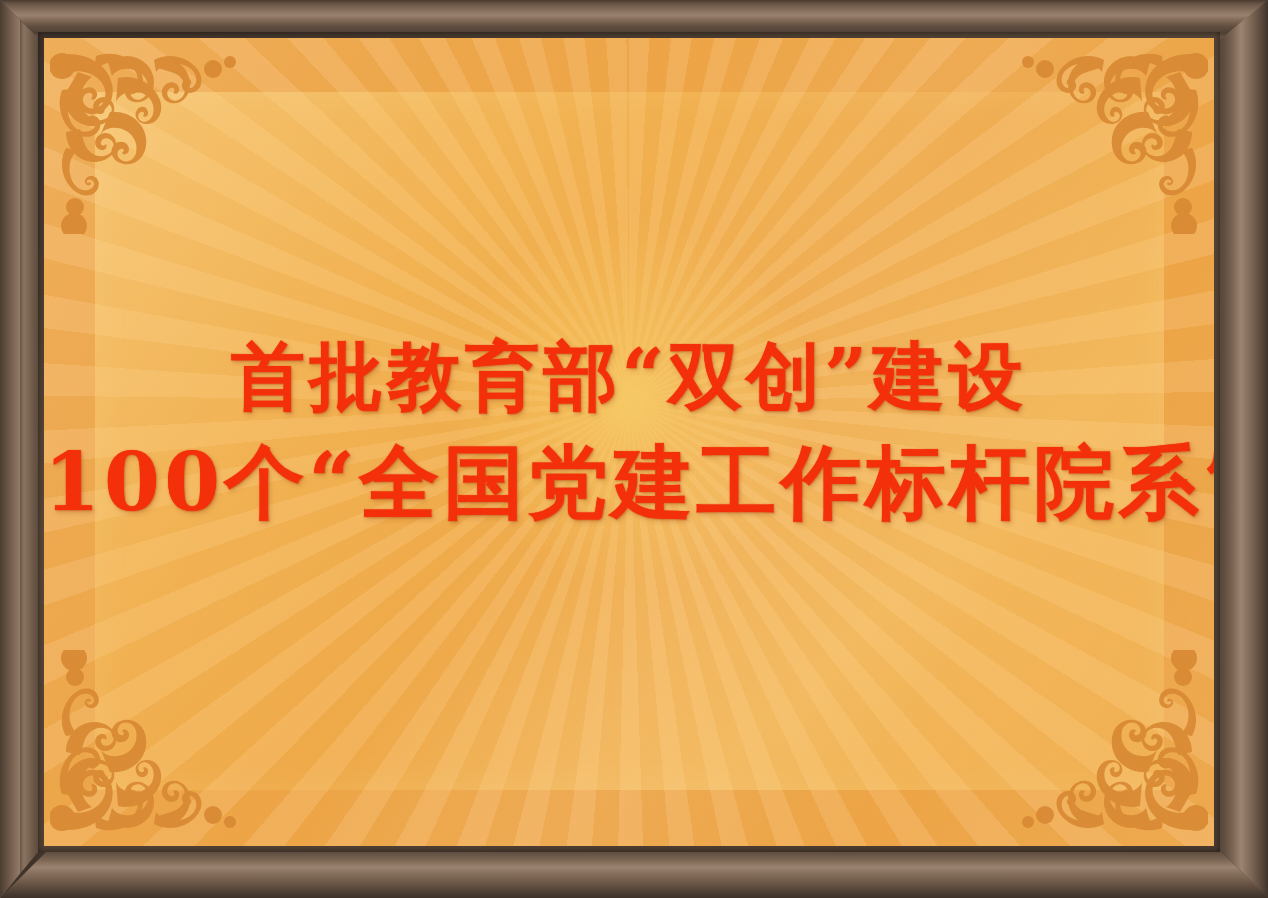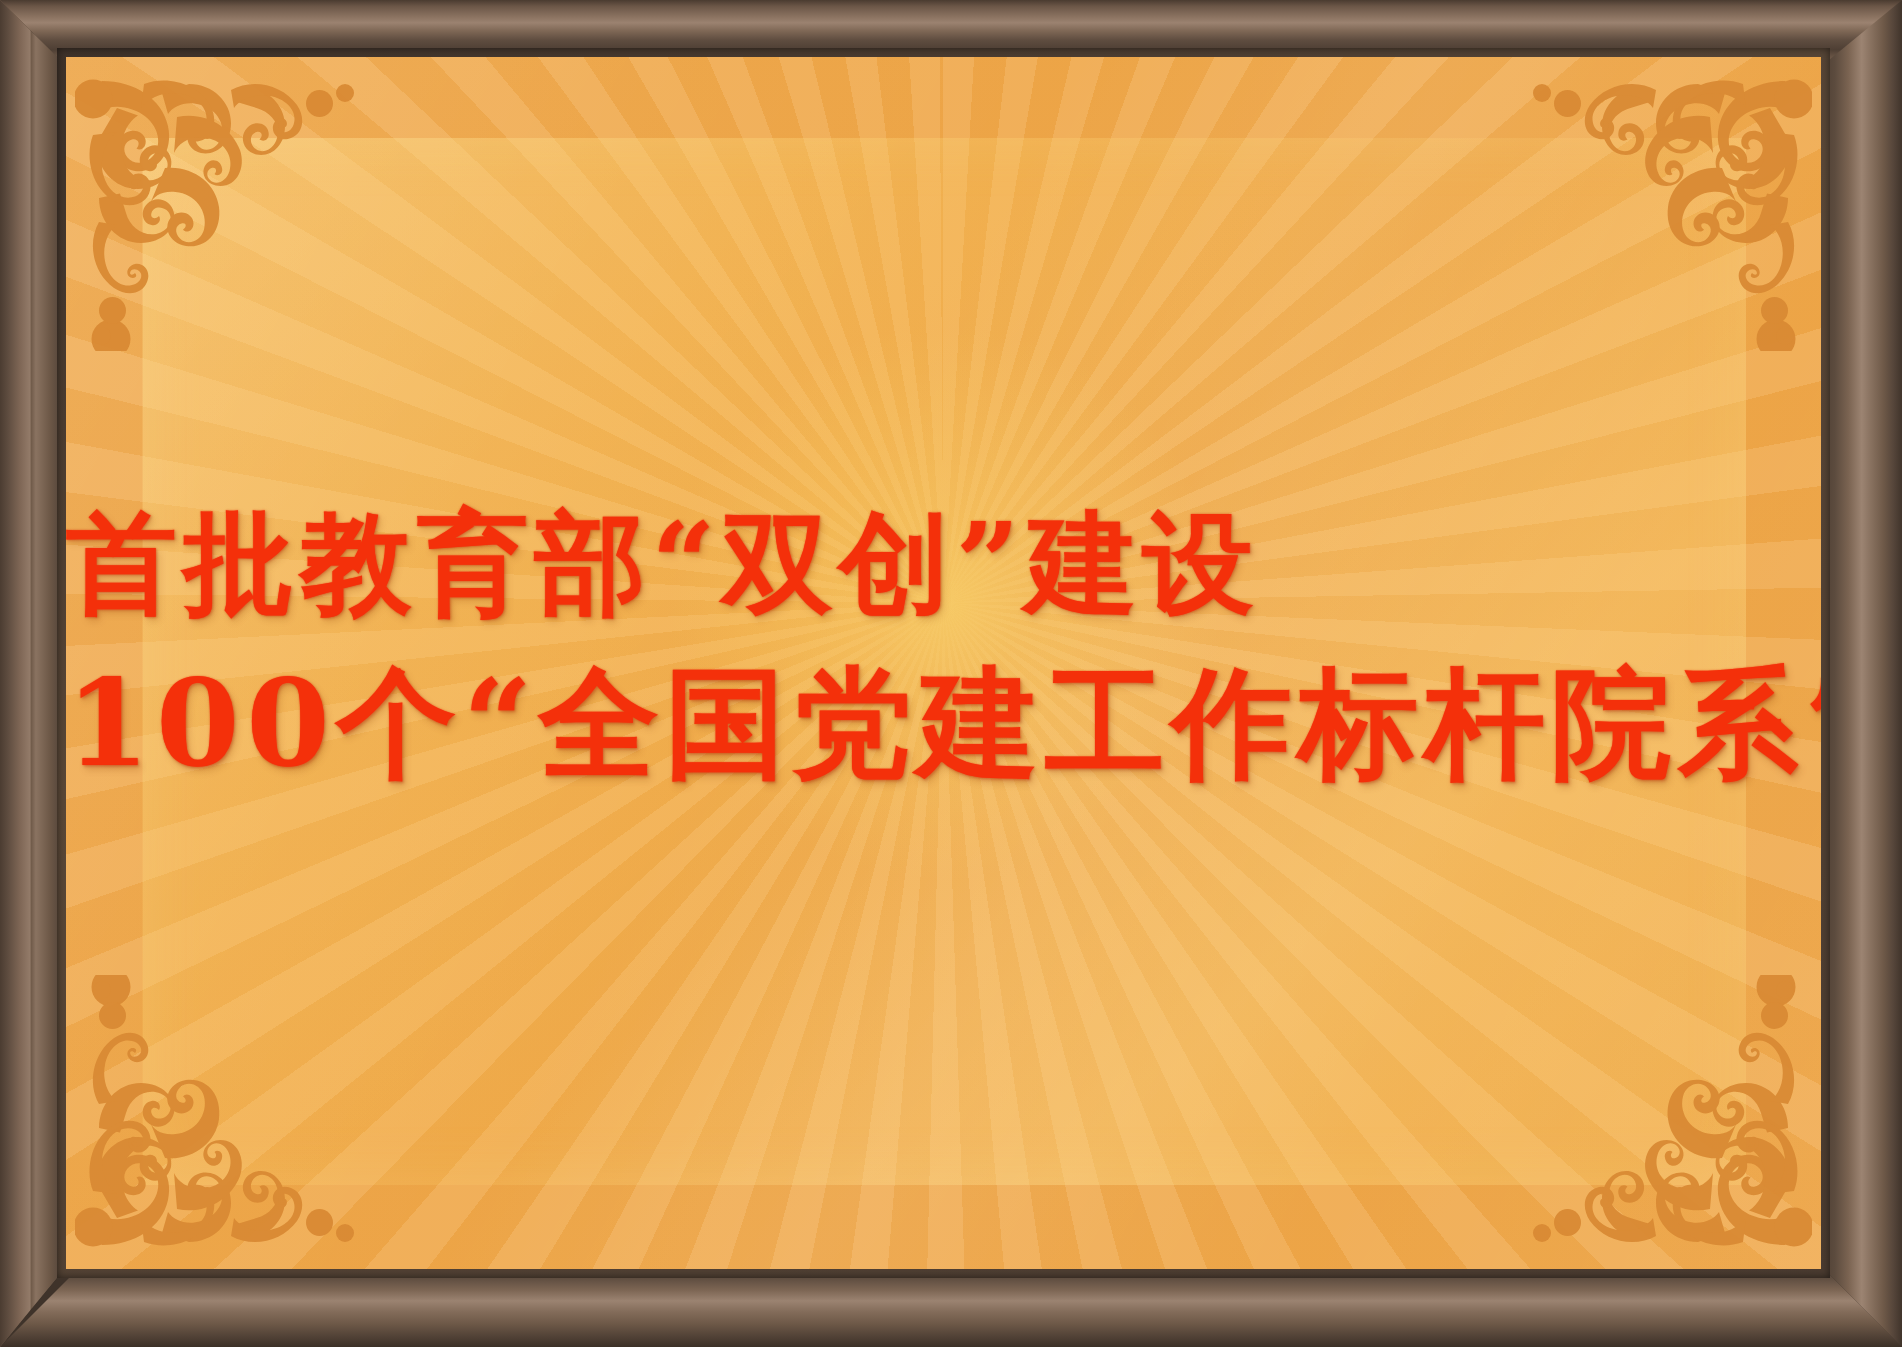--- a/index.html
+++ b/index.html
@@ -148,21 +148,21 @@
   .orn-tl { left: 6px;  top: 6px; }
   .orn-tr { right: 6px; top: 6px;   transform: scaleX(-1); }
   .orn-bl { left: 6px;  bottom: 6px; transform: scaleY(-1); }
   .orn-br { right: 6px; bottom: 6px; transform: scale(-1,-1); }
 
   
   .title-block {
     position: absolute;
     left: 0; right: 0;
     top: 290px;
-    text-align: left;
+    text-align: center;
     z-index: 6;
   }
   .title-line {
     color: #F4300A;
     font-family: "DejaVu Serif", "Liberation Serif", serif;
     font-weight: 700;
     letter-spacing: 0.055em;
     line-height: 1.30;
     white-space: nowrap;
     text-shadow:

